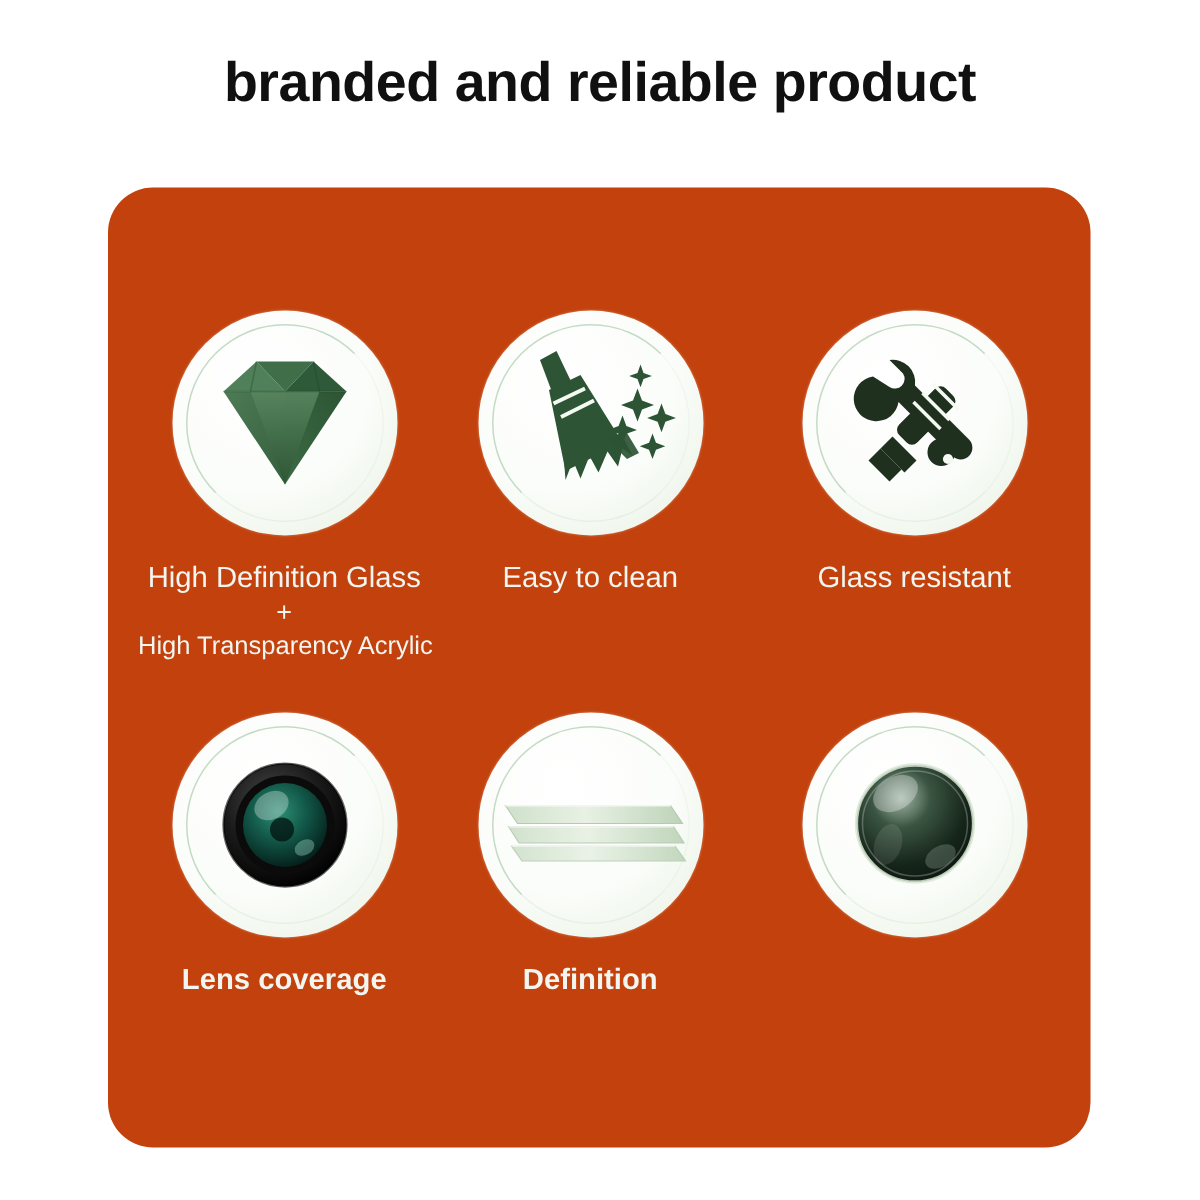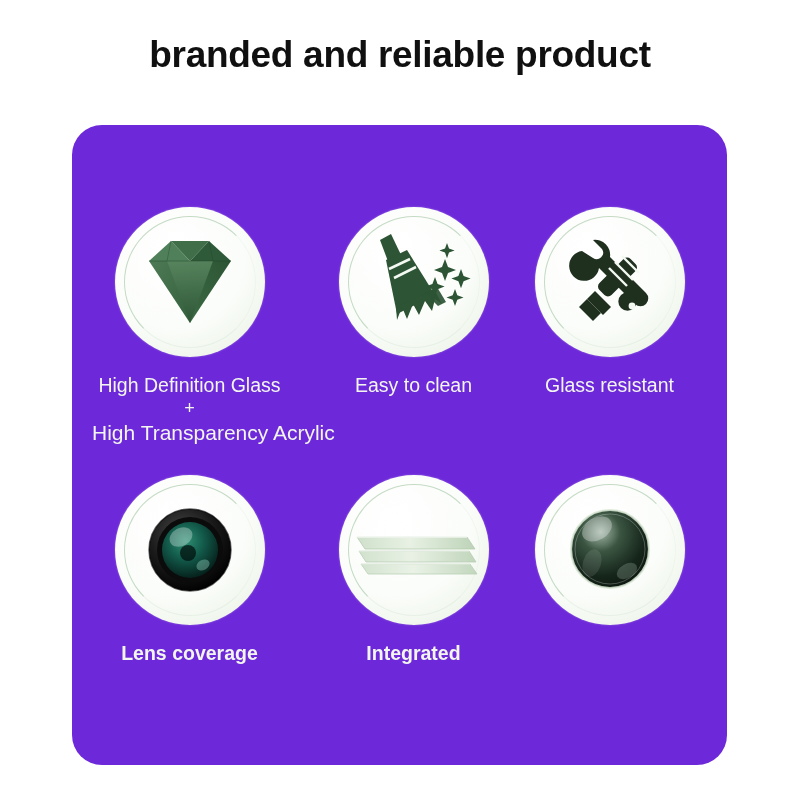--- a/index.html
+++ b/index.html
@@ -29,39 +29,39 @@
     font-family: "Liberation Sans", sans-serif;
   }
 
   
   .panel {
     position: absolute;
     left: 72px;
     top: 125px;
     width: 655px;
     height: 640px;
-    background: #6d28d9;
+    background: #c2410c;
     border-radius: 30px;
   }
 
   
   .grid {
     position: absolute;
     left: 0;
     top: 0;
     width: 655px;
     height: 640px;
   }
   .cell {
     position: absolute;
     width: 195px;
     text-align: center;
   }
   .cell.c0 { left: 20px; }
-  .cell.c1 { left: 244px; text-align: center; }
+  .cell.c1 { left: 224px; text-align: center; }
   .cell.c2 { left: 440px; }
   .cell.r0 { top: 82px; }
   .cell.r1 { top: 350px; font-weight: bold; }
 
   
   .circle {
     position: relative;
     width: 150px;
     height: 150px;
     margin: 0 auto;
@@ -101,21 +101,21 @@
     font-family: "Liberation Sans", sans-serif;
     white-space: nowrap;
   }
   .label .l2 {
     display: block;
     font-size: 18px;
     line-height: 1.25;
   }
   .label .l3 {
     display: block;
-    font-size: 21px;
+    font-size: 17px;
     line-height: 1.25;
   }
 </style>
 </head>
 <body>
 
 <div class="page-title">branded and reliable product</div>
 
 <div class="panel">
   <div class="grid">
@@ -261,21 +261,21 @@
           <polygon points="20,76 130,76 137,87 27,87" fill="url(#sheet)" stroke="#b4ccae" stroke-width="0.8" opacity="0.95"></polygon>
 
           <polygon points="22,89 131,89 138,99 29,99" fill="url(#sheet)" stroke="#b4ccae" stroke-width="0.8" opacity="0.9"></polygon>
 
           <line x1="18" y1="62" x2="128" y2="62" stroke="#ffffff" stroke-width="1.4" opacity="0.8"></line>
           <line x1="20" y1="76" x2="130" y2="76" stroke="#ffffff" stroke-width="1.2" opacity="0.7"></line>
           <line x1="22" y1="89" x2="131" y2="89" stroke="#ffffff" stroke-width="1.2" opacity="0.6"></line>
         </svg>
       </div>
       <div class="label">
-        <span>Integrated</span>
+        <span>Definition</span>
       </div>
     </div>
 
     <div class="cell c2 r1">
       <div class="circle">
         <svg viewBox="0 0 150 150">
           <defs>
             <radialGradient id="domeG" cx="38%" cy="28%" r="78%">
               <stop offset="0" stop-color="#8fa694" stop-opacity="0.85"></stop>
               <stop offset="0.32" stop-color="#3b5542"></stop>

